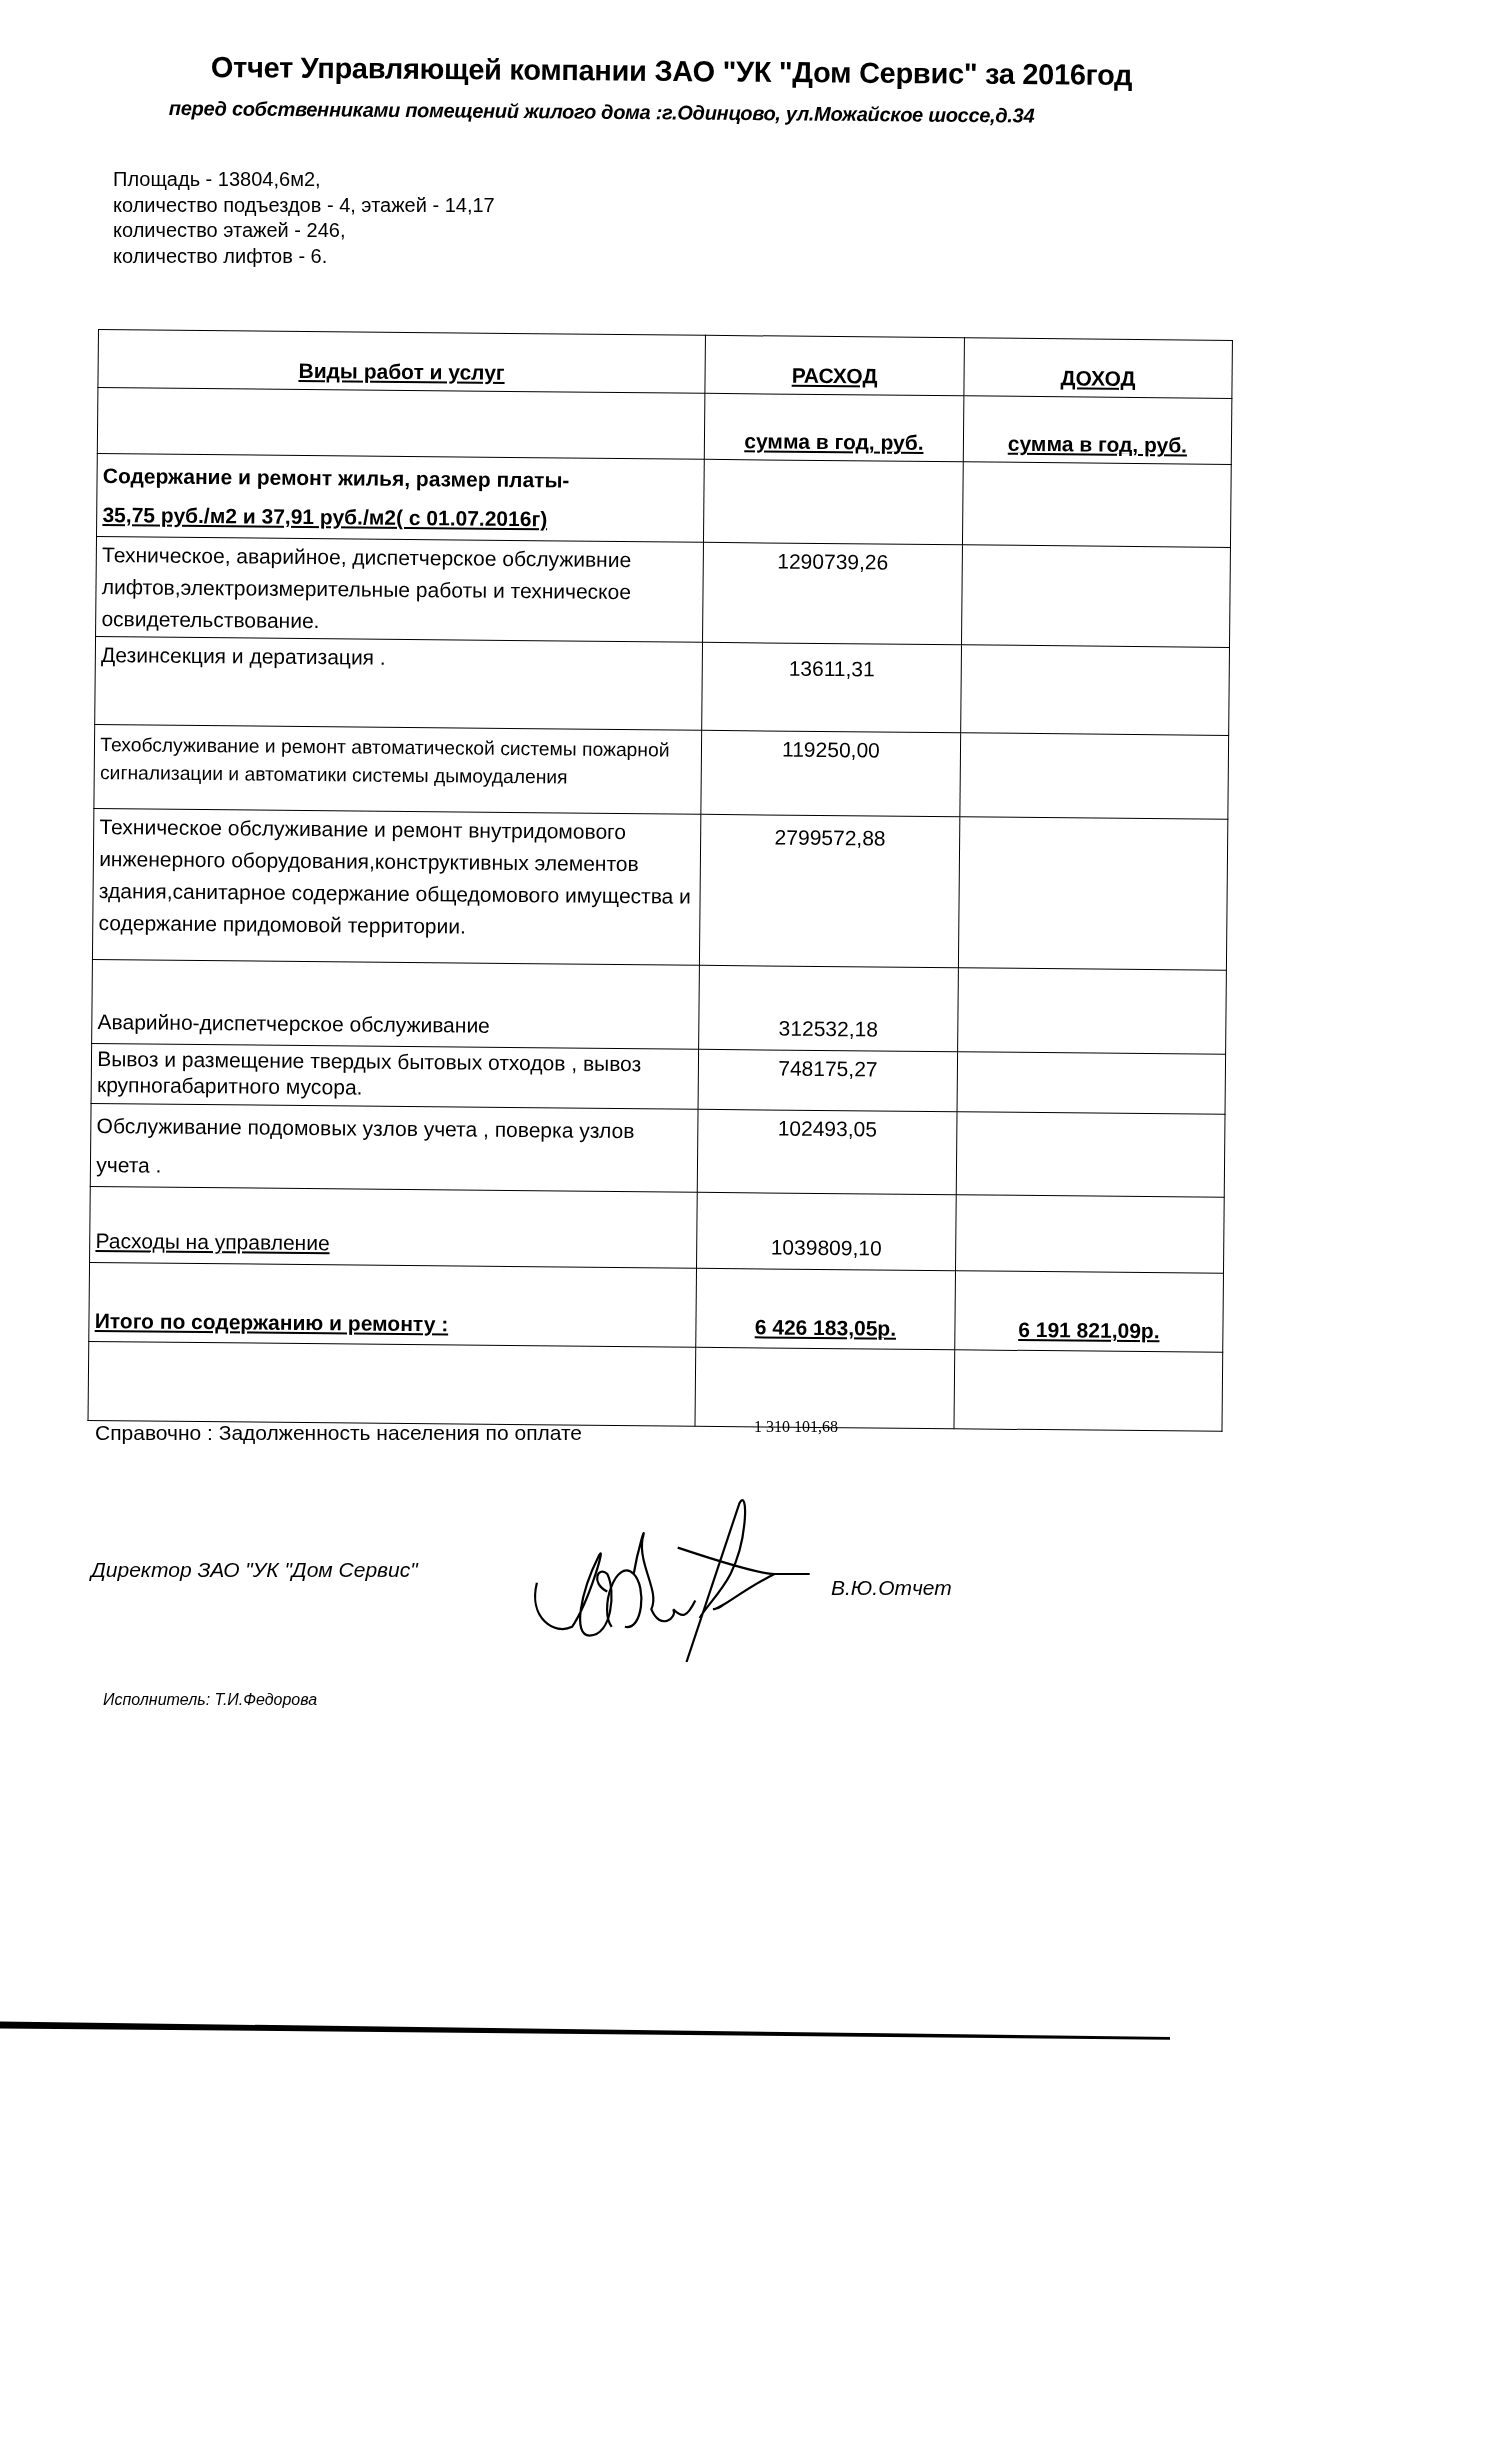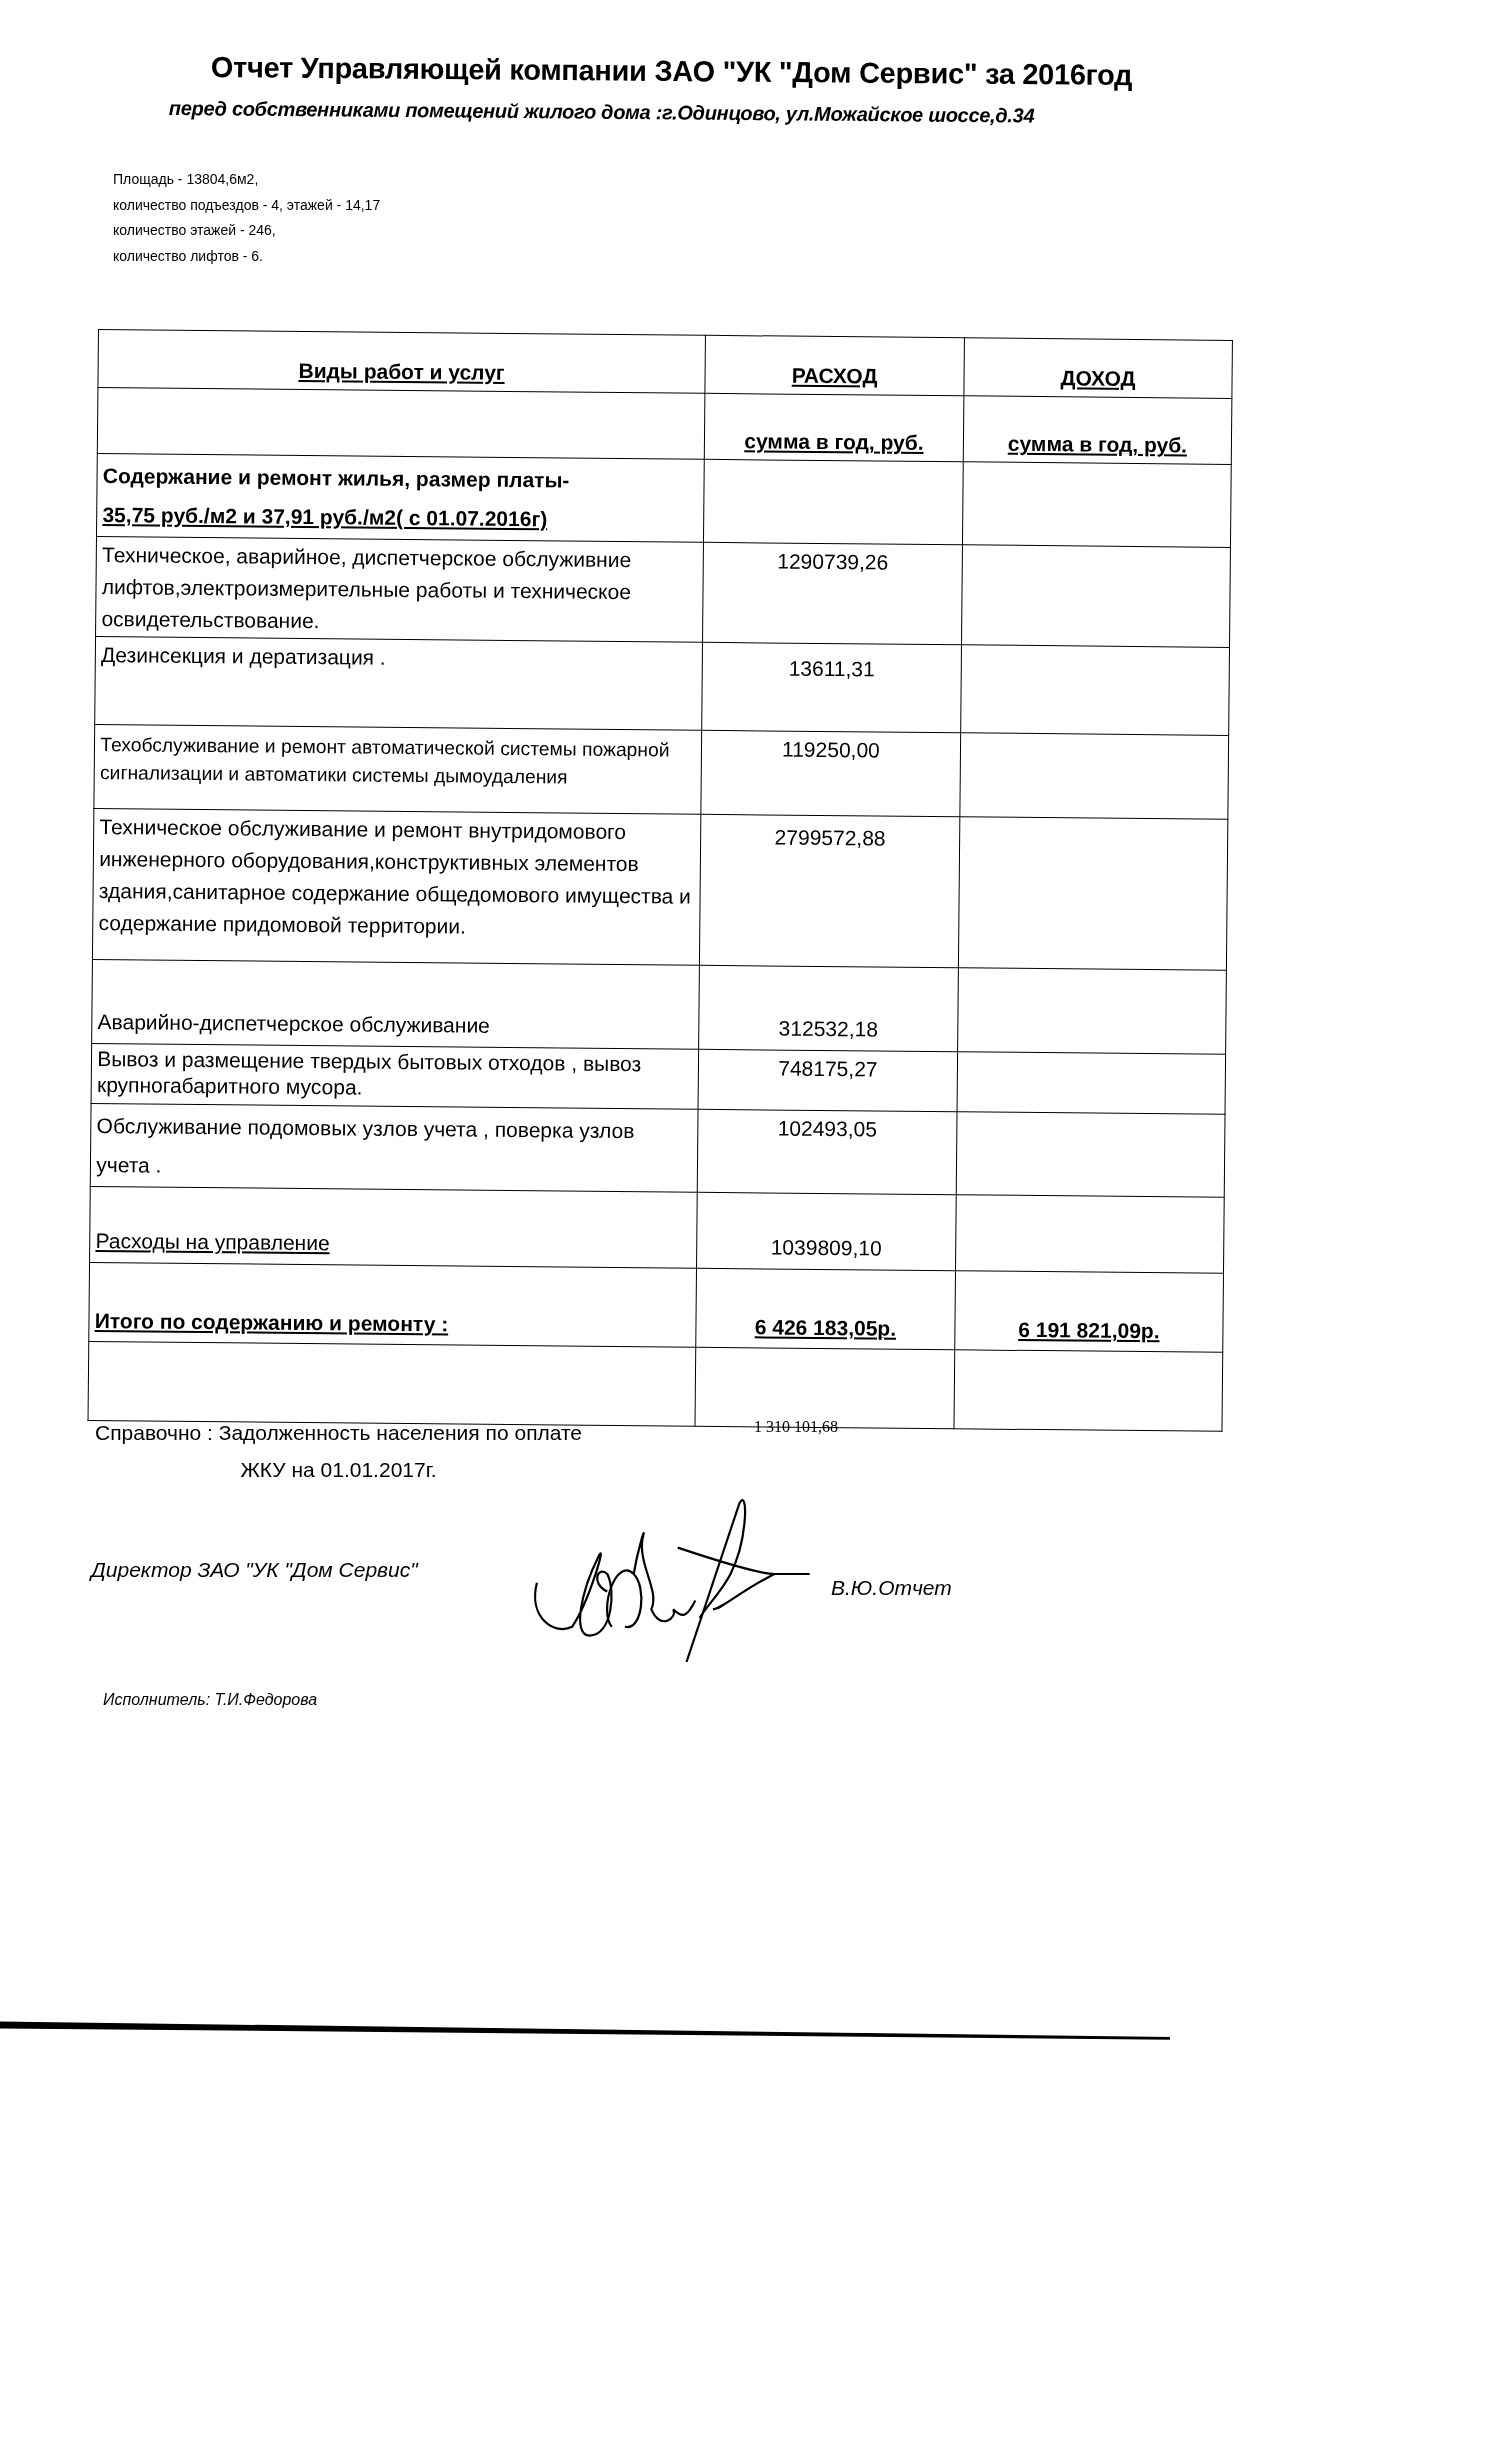--- a/index.html
+++ b/index.html
@@ -1,19 +1,19 @@
 <!DOCTYPE html>
 <html style="font-size:14px"><head>
   <meta charset="utf-8">
   <style>
     html, body { margin: 0; padding: 0; background: #ffffff; }
     body { width: 1495px; height: 2462px; position: relative; overflow: hidden; font-family: "Liberation Sans", sans-serif; color: #000; }
     .title { position: absolute; left: 211px; top: 51px; font-size: 29px; font-weight: bold; letter-spacing: -0.3px; transform: rotate(0.5deg); transform-origin: left top; }
     .subtitle { position: absolute; left: 169px; top: 97px; font-size: 20px; font-weight: bold; font-style: italic; transform: rotate(0.5deg); transform-origin: left top; letter-spacing: -0.3px; }
-    .info { position: absolute; left: 113px; top: 167px; font-size: 14px; line-height: 25.5px; }
+    .info { position: absolute; left: 113px; top: 167px; font-size: 20px; line-height: 25.5px; }
     .info div { white-space: nowrap; }
 
     .tbl-wrap { position: absolute; left: 98px; top: 329px; width: 1134px; transform: rotate(0.55deg); transform-origin: left top; }
     table { border-collapse: collapse; width: 1134px; table-layout: fixed; }
     td { border: 1.8px solid #000; vertical-align: top; padding: 1.8px 5.3px; font-size: 21px; line-height: 32px; }
     col.c1 { width: 607px; }
     col.c2 { width: 259px; }
     col.c3 { width: 268px; }
     .hdr { font-weight: bold; text-align: center; text-decoration: underline; }
     .hdr-main { height: 53px; vertical-align: bottom; }
@@ -120,21 +120,20 @@
       <td></td>
       <td></td>
       <td></td>
     </tr>
   </tbody>
     </table>
 </div>
 
 <div class="ref">
   <div>Справочно : Задолженность населения по оплате</div>
-  <div>ЖКУ на 01.01.2017г.</div>
 </div>
 <div class="ref-val">1 310 101,68</div>
 
 <div class="director">Директор ЗАО "УК "Дом Сервис"</div>
 
 <svg class="signature" viewBox="0 0 460 200">
   <path d="M10 110 C 0 150, 30 170, 50 160 C 70 130, 90 60, 80 80 C 60 120, 50 170, 70 170 C 95 170, 100 120, 90 100 C 80 90, 70 110, 90 120" fill="none" stroke="#000" stroke-width="2.5"></path>
   <path d="M95 160 C 80 140, 100 80, 120 100 C 135 115, 130 165, 110 160 M120 100 C 125 70, 135 40, 130 60 C 125 90, 150 120, 140 140 C 150 165, 170 150, 165 140 C 175 150, 180 150, 190 130" fill="none" stroke="#000" stroke-width="2.5"></path>
   <path d="M180 200 L 240 20 C 250 0, 250 60, 230 100 C 220 120, 200 140, 195 150 M170 70 C 200 80, 260 100, 280 100 C 240 120, 220 140, 210 140 M280 100 L 320 100" fill="none" stroke="#000" stroke-width="2.5"></path>
 </svg>

